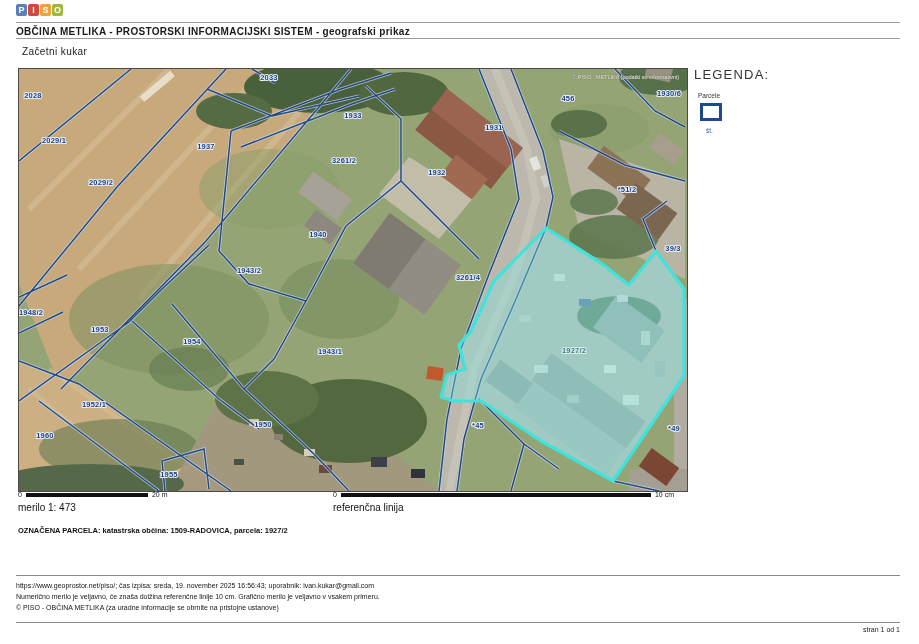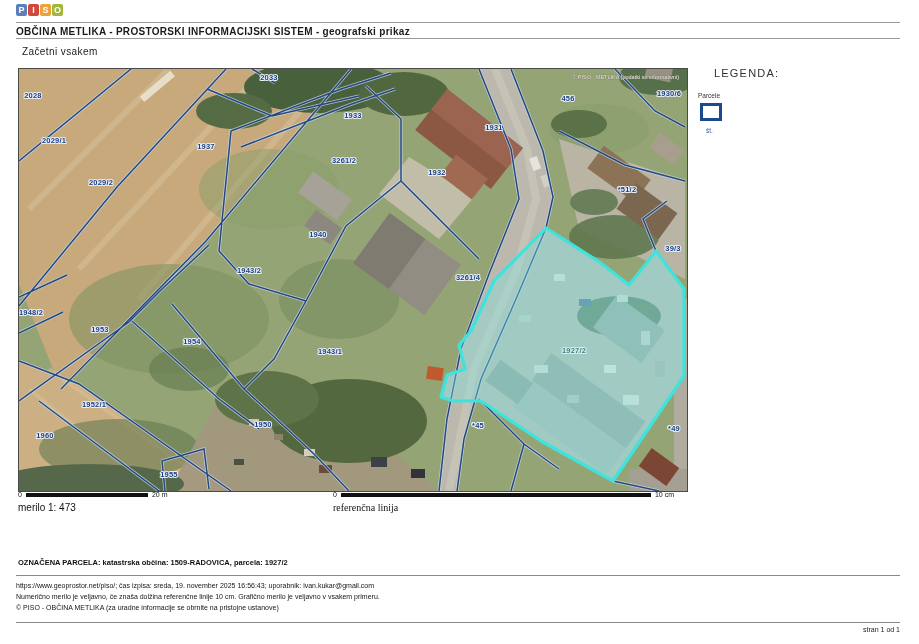--- a/index.html
+++ b/index.html
@@ -13,35 +13,35 @@
   .logo-box{width:11px;height:12px;border-radius:2px;color:#fff;font-size:9px;font-weight:700;
     display:flex;align-items:center;justify-content:center;font-family:"Liberation Sans",sans-serif;}
   .rule{height:1px;background:#9a9a9a;left:16px;width:884px;}
   #rule1{top:22px;}
   #rule2{top:38px;}
   #header-title{left:16px;top:26px;font-size:10px;font-weight:700;letter-spacing:.3px;color:#1a1a1a;}
   #view-title{left:22px;top:46px;font-size:10px;letter-spacing:.4px;color:#222;}
   
   #map{left:18px;top:68px;width:668px;height:422px;border:1px solid #4a4a4a;box-sizing:content-box;background:#95a474;}
   
-  #legend-title{left:714px;top:67px;font-size:11px;letter-spacing:1.2px;color:#333;text-align:center;}
+  #legend-title{left:694px;top:67px;font-size:13px;letter-spacing:1.2px;color:#333;text-align:center;}
   #legend-item-label{left:698px;top:92px;font-size:6.5px;color:#333;}
   #legend-swatch{left:700px;top:103px;width:16px;height:12px;background:#fff;border:3px solid #1d4a8f;}
   #legend-sublabel{left:706px;top:127px;font-size:6.5px;color:#2b5aa0;}
   
   .scalerow{top:491px;font-size:7px;color:#111;display:flex;align-items:center;gap:4px;}
   #scale-left{left:18px;}
   #scale-right{left:333px;}
   .sbar{height:4px;background:#111;}
   #scale-left .sbar{width:122px;}
   #scale-right .sbar{width:310px;}
   .scalecap{top:502px;font-size:10px;color:#111;}
   #scale-left-cap{left:18px;}
-  #scale-right-cap{left:333px;font-family:Liberation Serif, serif;}
-  #selection-line{left:18px;top:526px;font-size:7.5px;font-weight:700;color:#111;margin-top:32px;}
+  #scale-right-cap{left:333px;}
+  #selection-line{left:18px;top:526px;font-size:7.5px;font-weight:700;color:#111;}
   
   #rule3{top:575px;background:#8a8a8a;}
   #footer-lines{left:16px;top:580px;font-size:7px;line-height:11px;color:#151515;}
   #rule4{top:622px;background:#8a8a8a;}
   #page-indicator{left:16px;top:626px;width:884px;text-align:right;font-size:7px;color:#222;}
   
   .plabel{font-size:7.5px;font-weight:700;fill:#1d4080;stroke:#e8eef6;stroke-width:2px;
     paint-order:stroke;stroke-linejoin:round;text-anchor:middle;letter-spacing:.2px;
     font-family:"Liberation Sans",sans-serif;}
   .plabel.hl{fill:#3f7f87;stroke:#d7efe8;}
@@ -53,21 +53,21 @@
 
 <div id="logo" class="abs">
     <span class="logo-box" style="background: rgb(91, 127, 185);">P</span>
     <span class="logo-box" style="background: rgb(210, 72, 62);">I</span>
     <span class="logo-box" style="background: rgb(232, 163, 59);">S</span>
     <span class="logo-box" style="background: rgb(163, 182, 60);">O</span>
   </div>
 <div id="rule1" class="abs rule"></div>
 <div id="header-title" class="abs">OBČINA METLIKA - PROSTORSKI INFORMACIJSKI SISTEM - geografski prikaz</div>
 <div id="rule2" class="abs rule"></div>
-<div id="view-title" class="abs">Začetni vsakem</div>
+<div id="view-title" class="abs">Začetni kukar</div>
 
 <div id="map" class="abs">
 <svg width="668" height="422" viewBox="0 0 668 422" xmlns="http://www.w3.org/2000/svg">
 
   <rect x="0" y="0" width="668" height="422" fill="#95a474"></rect>
 
   <polygon points="0,0 332,0 187,172 42,320 0,215" fill="#c7a97c"></polygon>
   <g stroke="#d9c49c" stroke-width="6" opacity=".5">
     <path d="M150,0 L10,140"></path>
         <path d="M240,6 L60,200"></path>

